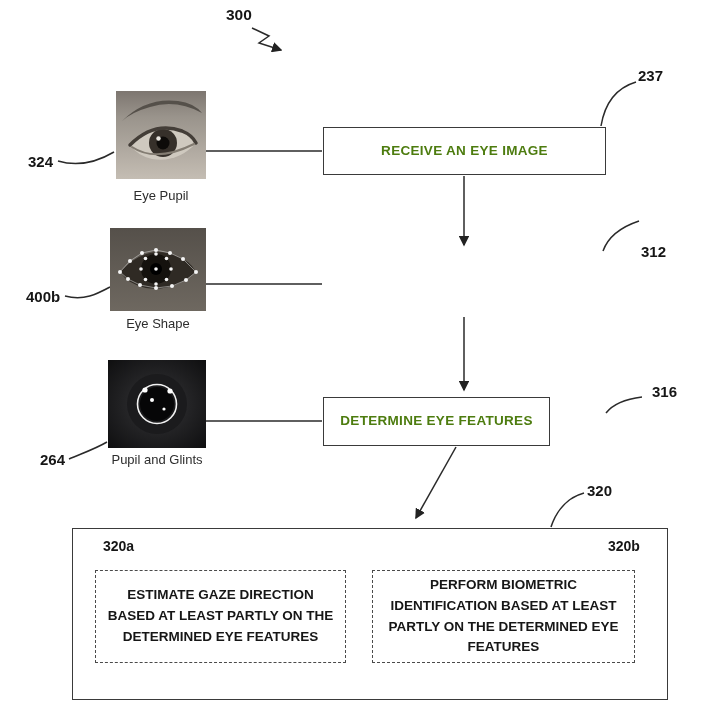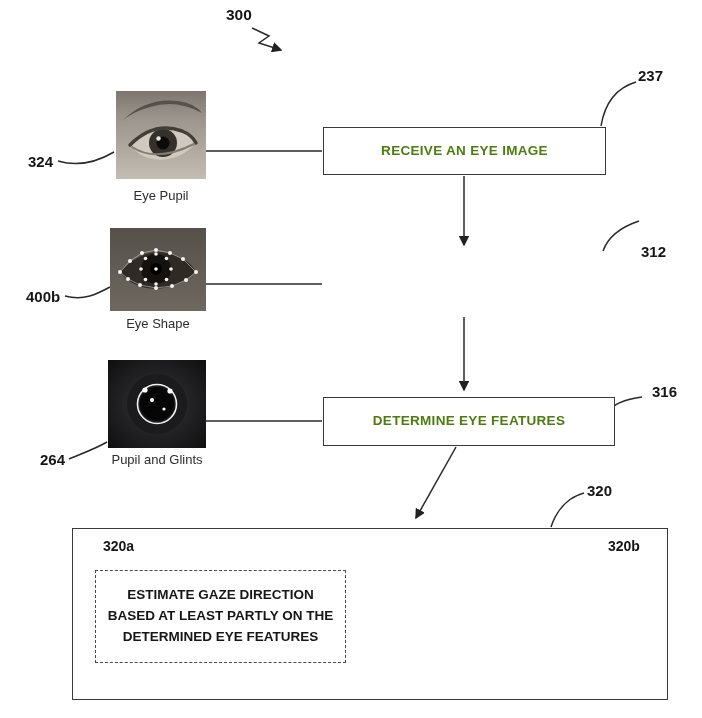--- a/index.html
+++ b/index.html
@@ -11,21 +11,21 @@
   .flowbox {
     position:absolute; border:1.7px solid #3a3a3a; background:#fff;
     display:flex; align-items:center; justify-content:center;
     text-align:center; font-weight:bold; font-size:13.5px;
     letter-spacing:0.3px; line-height:1.5; color:#4d7c0f; padding:4px 10px;
   }
   .flowbox .inner { display:block; }
   .box-308 { left:323px; top:127px; width:283px; height:48px; }
   .box-312 { left:323px; top:252px; width:283px; height:64px; }
   .box-312 .inner { max-width:240px; }
-  .box-316 { left:323px; top:397px; width:292px; height:49px; }
+  .box-316 { left:323px; top:397px; width:227px; height:49px; }
   .outerbox { position:absolute; left:72px; top:528px; width:596px; height:172px;
     border:1.8px solid #3a3a3a; background:#fff; }
   .dashedbox {
     position:absolute; border:1.6px dashed #4a4a4a; background:#fff;
     display:flex; align-items:center; justify-content:center; text-align:center;
     font-weight:bold; font-size:13.5px; line-height:1.55; color:#161616; padding:6px 8px;
   }
   .db-a { left:95px; top:570px; width:251px; height:93px; }
   .db-b { left:372px; top:570px; width:263px; height:93px; }
   .ref { position:absolute; font-weight:bold; font-size:15px; color:#161616; }
@@ -180,14 +180,17 @@
 
   <div class="outerbox"></div>
   <div class="ref ref-320">320</div>
 
   <div class="ref ref-320a">320a</div>
   <div class="dashedbox db-a">
     <span class="inner">ESTIMATE GAZE DIRECTION BASED AT LEAST PARTLY ON THE DETERMINED EYE FEATURES</span>
   </div>
 
   <div class="ref ref-320b">320b</div>
+  <div class="dashedbox db-b">
+    <span class="inner">PERFORM BIOMETRIC IDENTIFICATION BASED AT LEAST PARTLY ON THE DETERMINED EYE FEATURES</span>
+  </div>
 
 </div>
 
 </body></html>

